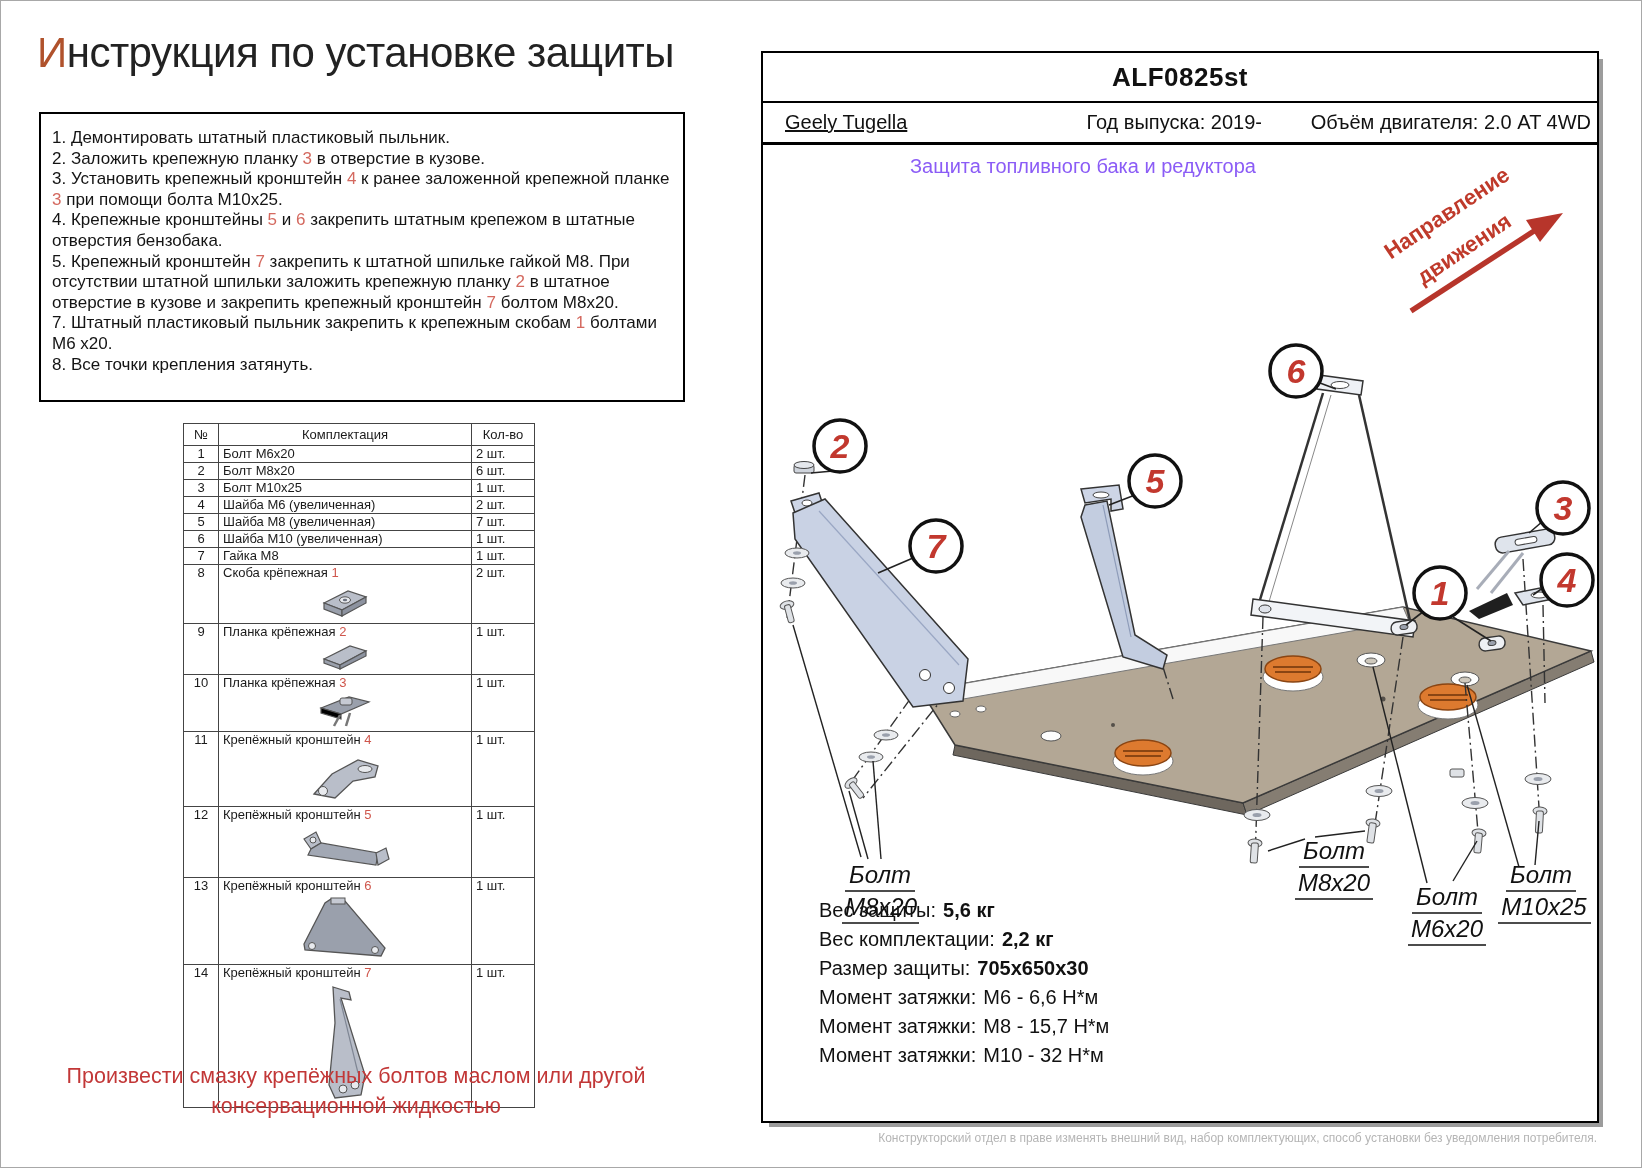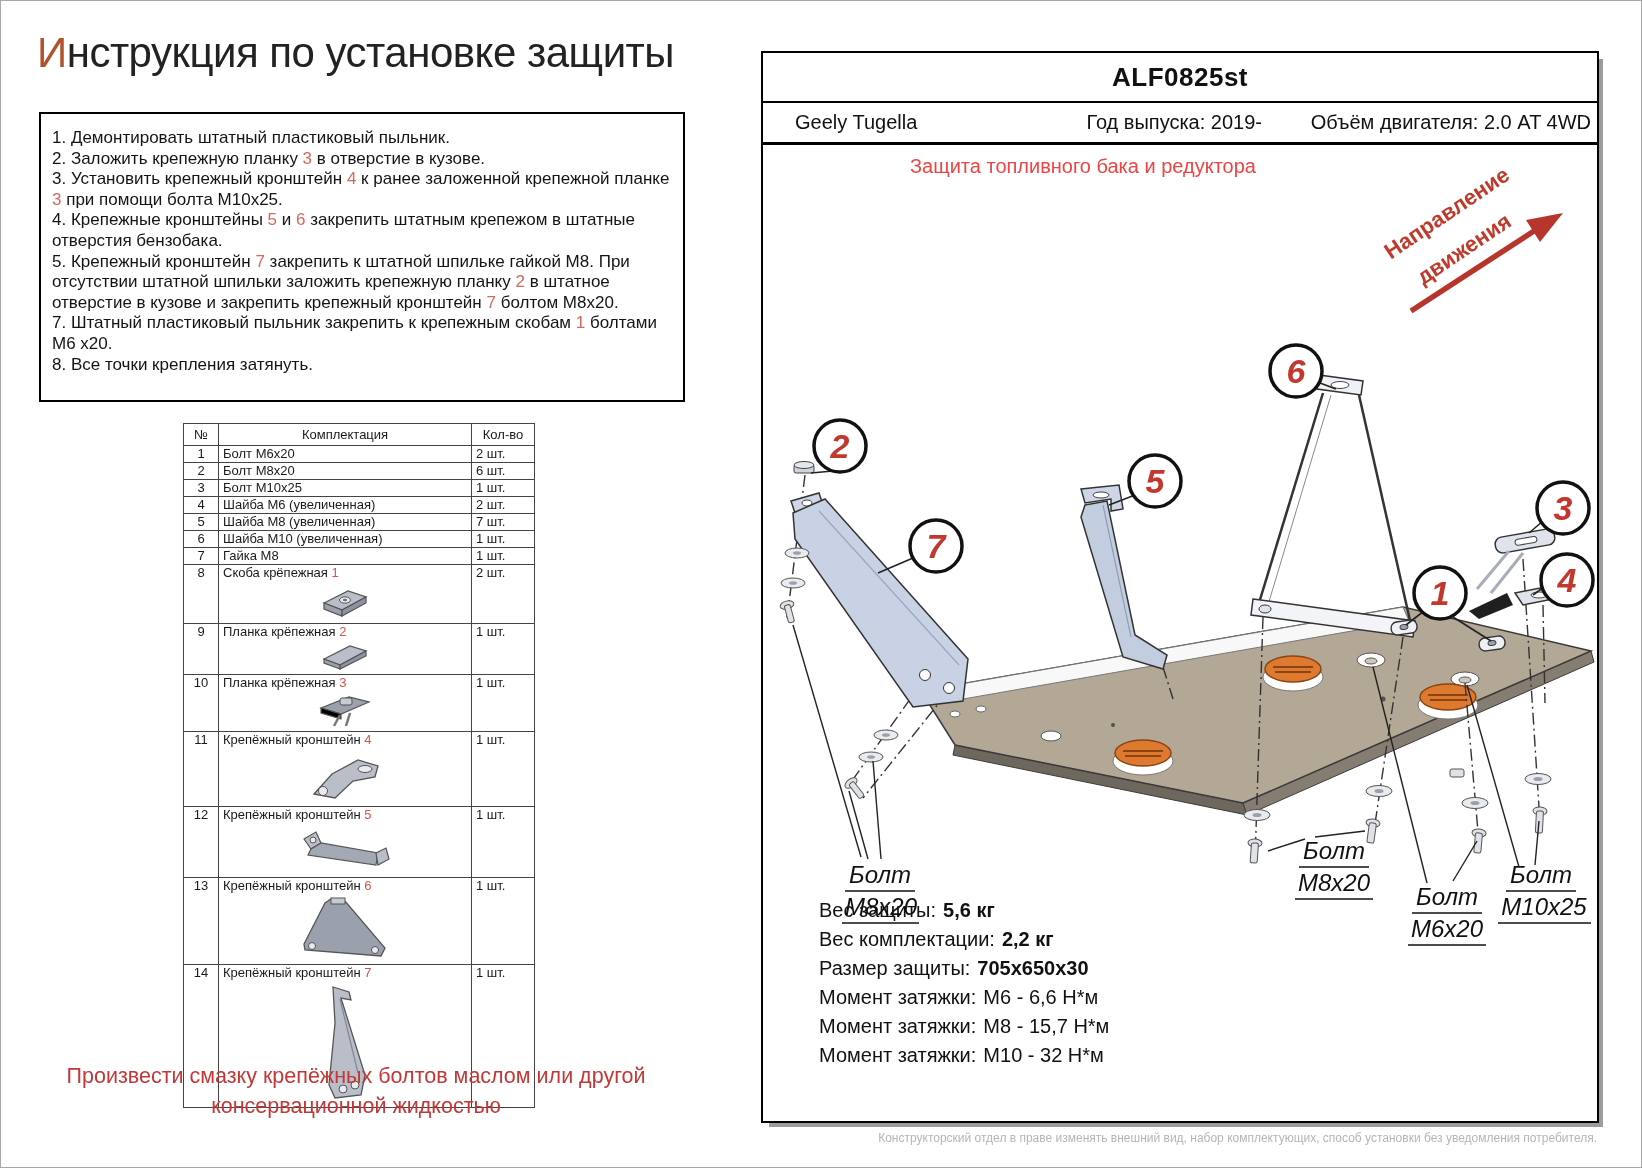--- a/index.html
+++ b/index.html
@@ -18,24 +18,24 @@
   .parts-table .col-qty{width:54px;}
   .parts-table .rednum{color:#cf564c;}
   .parts-table .icon-wrap{text-align:center;margin-top:2px;}
   .lube-note{position:absolute;left:30px;top:1060px;width:650px;text-align:center;font-size:21.5px;line-height:30px;color:#c23737;}
   
   .rbox{position:absolute;left:760px;top:50px;width:838px;height:1072px;border:2.5px solid #000;box-sizing:border-box;
         background:#fff;box-shadow:6px 6px 0 -2px #9c9c9c;}
   .rbox-row1{height:48px;border-bottom:2px solid #000;display:flex;align-items:center;justify-content:center;
              font-size:26px;font-weight:700;letter-spacing:0.5px;}
   .rbox-row2{height:39px;border-bottom:3px solid #000;display:grid;grid-template-columns:210px 1fr 335px;align-items:center;font-size:20px;}
-  .rbox-row2 .veh{padding-left:32px;}
+  .rbox-row2 .veh{padding-left:22px;text-decoration:underline;}
   .rbox-row2 .yr{text-align:right;}
   .rbox-row2 .eng{text-align:right;padding-right:6px;}
-  .subtitle{position:absolute;left:70px;top:102px;width:500px;text-align:center;font-size:20px;color:#ef4444;}
+  .subtitle{position:absolute;left:70px;top:102px;width:500px;text-align:center;font-size:20px;color:#8b5cf6;}
   .diagram-svg{position:absolute;left:0;top:90px;}
   .info-block{position:absolute;left:14px;top:843px;font-size:20px;line-height:29px;color:#111;margin-left:42px;}
   .info-line .val{margin-left:7px;}
   .info-line .bold{font-weight:700;}
   .footer-note{position:absolute;left:760px;top:1130px;width:836px;text-align:right;font-size:12px;color:#b5b5b5;}
 </style>
 </head>
 <body>
 
 <div class="page">

